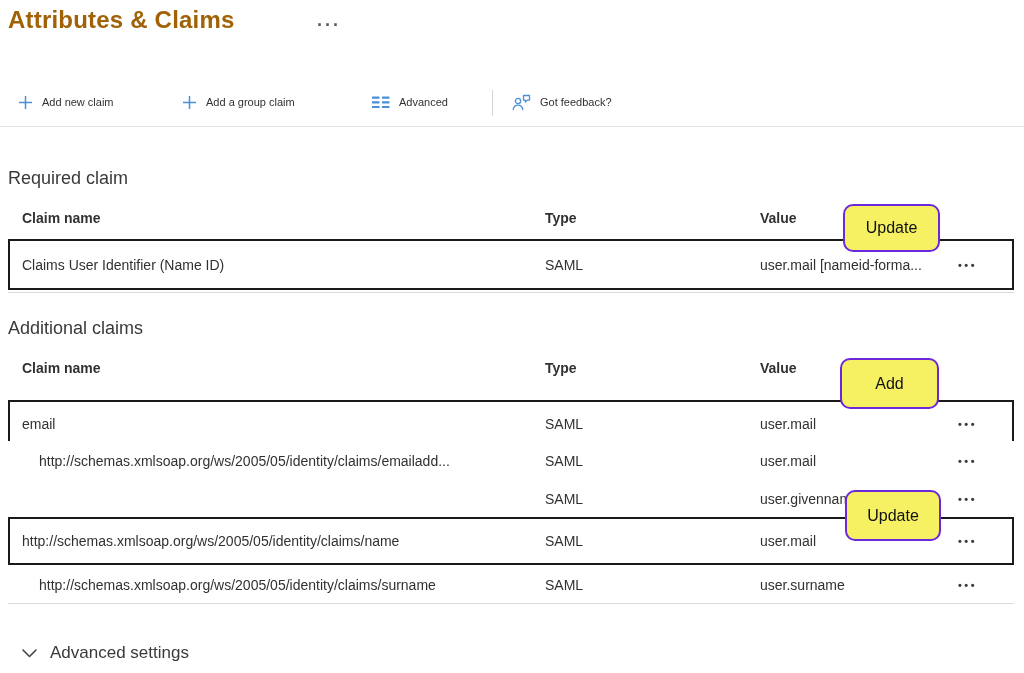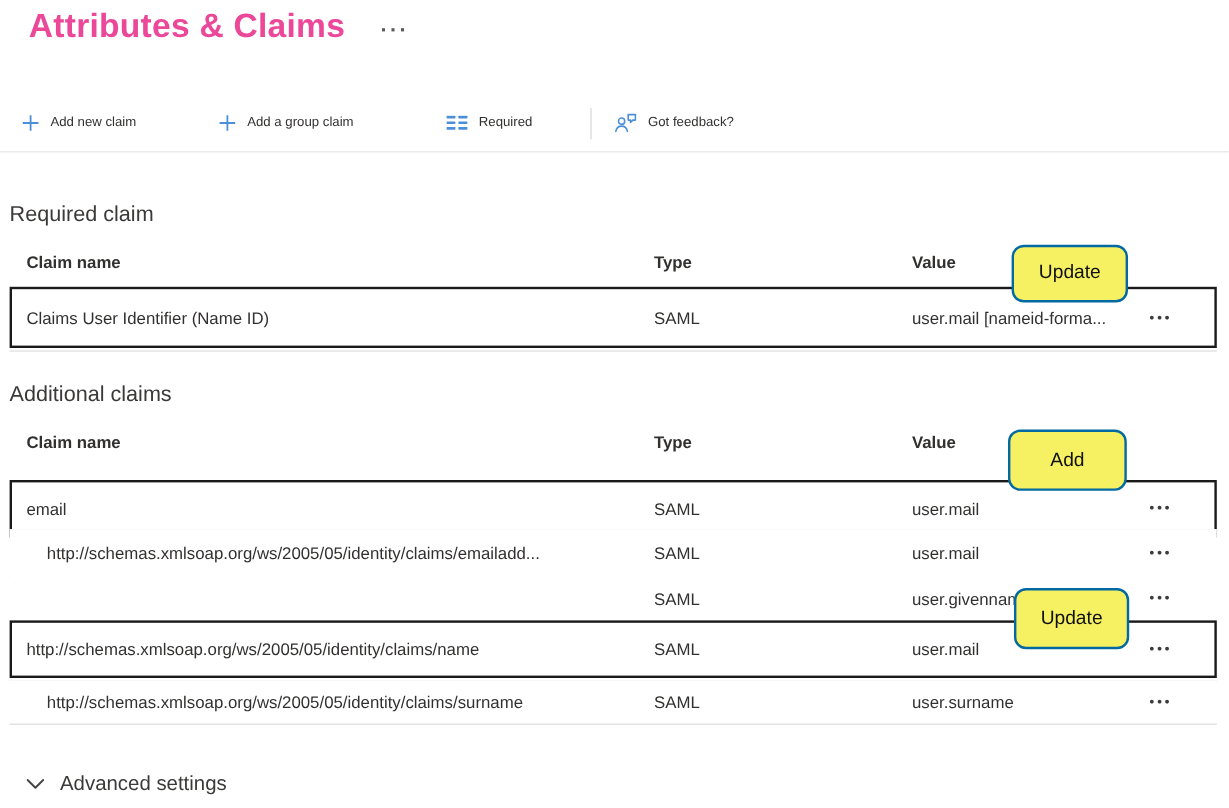--- a/index.html
+++ b/index.html
@@ -1,37 +1,37 @@
 <!DOCTYPE html>
 <html><head>
 <meta charset="utf-8">
 <style>
   html,body{margin:0;padding:0;background:#ffffff;font-family:"Liberation Sans",sans-serif;color:#323130;}
   .stage{position:relative;width:1024px;height:673px;background:#fff;overflow:hidden;}
   .abs{position:absolute;}
-  .title{font-size:28px;font-weight:700;color:#ec4899;letter-spacing:.2px;white-space:nowrap;margin-left:16px;}
+  .title{font-size:24px;font-weight:700;color:#a16207;letter-spacing:.2px;white-space:nowrap;}
   .dots-menu{color:#5a5a5a;font-size:18px;font-weight:700;letter-spacing:2px;cursor:pointer;line-height:1;}
   .toolbar-item{display:flex;align-items:center;gap:9px;font-size:11px;color:#323130;cursor:pointer;height:28px;white-space:nowrap;}
   .vdiv{width:1px;height:26px;background:#d6d6d6;}
   .hline{position:absolute;height:1px;background:#e4e4e4;}
   .thinline{position:absolute;left:8px;width:1006px;height:1px;background:#dcdcdc;}
   .section-h{font-size:18px;color:#3b3a39;white-space:nowrap;}
   .col-h{font-size:14px;font-weight:700;color:#323130;white-space:nowrap;}
   .row{position:absolute;left:8px;width:1006px;box-sizing:border-box;background:#fff;}
   .row.boxed{border:2px solid #1a1a1a;}
   .cell{position:absolute;top:50%;transform:translateY(-50%);font-size:14px;color:#323130;white-space:nowrap;}
   .cell.name{left:31px;max-width:512px;overflow:hidden;}
   .boxed .cell.name{left:12px;}
   .cell.type{left:537px;}
   .boxed .cell.type{left:535px;}
   .cell.value{left:752px;max-width:185px;overflow:hidden;}
   .boxed .cell.value{left:750px;}
   .cell.menu{left:950px;font-size:11px;font-weight:700;letter-spacing:2.5px;color:#3c3c3c;cursor:pointer;}
   .boxed .cell.menu{left:948px;}
-  .callout{position:absolute;background:#f5f163;border:2px solid #0369a1;border-radius:10px;display:flex;align-items:center;justify-content:center;font-size:16px;color:#111;z-index:6;white-space:nowrap;}
+  .callout{position:absolute;background:#f5f163;border:2px solid #6d28d9;border-radius:10px;display:flex;align-items:center;justify-content:center;font-size:16px;color:#111;z-index:6;white-space:nowrap;}
   .adv{display:flex;align-items:center;gap:13px;font-size:17px;color:#3b3a39;cursor:pointer;}
   svg{display:block;}
 </style>
 </head>
 <body>
 
 <div class="stage">
 
   <div class="abs title" style="left:8px;top:6px;">Attributes &amp; Claims</div>
   <div class="abs dots-menu" style="left:317px;top:16px;">···</div>
@@ -60,21 +60,21 @@
         <g fill="#4a8fd8">
           <rect x="0" y="0.5" width="7.5" height="2.2" rx="0.4"></rect>
             <rect x="0" y="5.2" width="7.5" height="2.2" rx="0.4"></rect>
             <rect x="0" y="9.9" width="7.5" height="2.2" rx="0.4"></rect>
           <rect x="10" y="0.5" width="7.5" height="2.2" rx="0.4"></rect>
             <rect x="10" y="5.2" width="7.5" height="2.2" rx="0.4"></rect>
             <rect x="10" y="9.9" width="7.5" height="2.2" rx="0.4"></rect>
         </g>
       </svg>
     </span>
-    <span>Required</span>
+    <span>Advanced</span>
   </div>
 
   <div class="abs vdiv" style="left:492px;top:90px;"></div>
 
   <div class="abs toolbar-item" style="left:512px;top:88px;">
     <span>
       <svg width="19" height="17" viewBox="0 0 19 17" fill="none" stroke="#4a8fd8" stroke-width="1.3" stroke-linejoin="round" stroke-linecap="round">
         <circle cx="6" cy="7" r="2.6"></circle>
         <path d="M1.2 15.5c0.5-2.8 2.4-4.4 4.8-4.4s4.3 1.6 4.8 4.4"></path>
         <path d="M11.5 1.5h6v4.6h-2.2l-1.9 1.9V6.1h-1.9z"></path>

